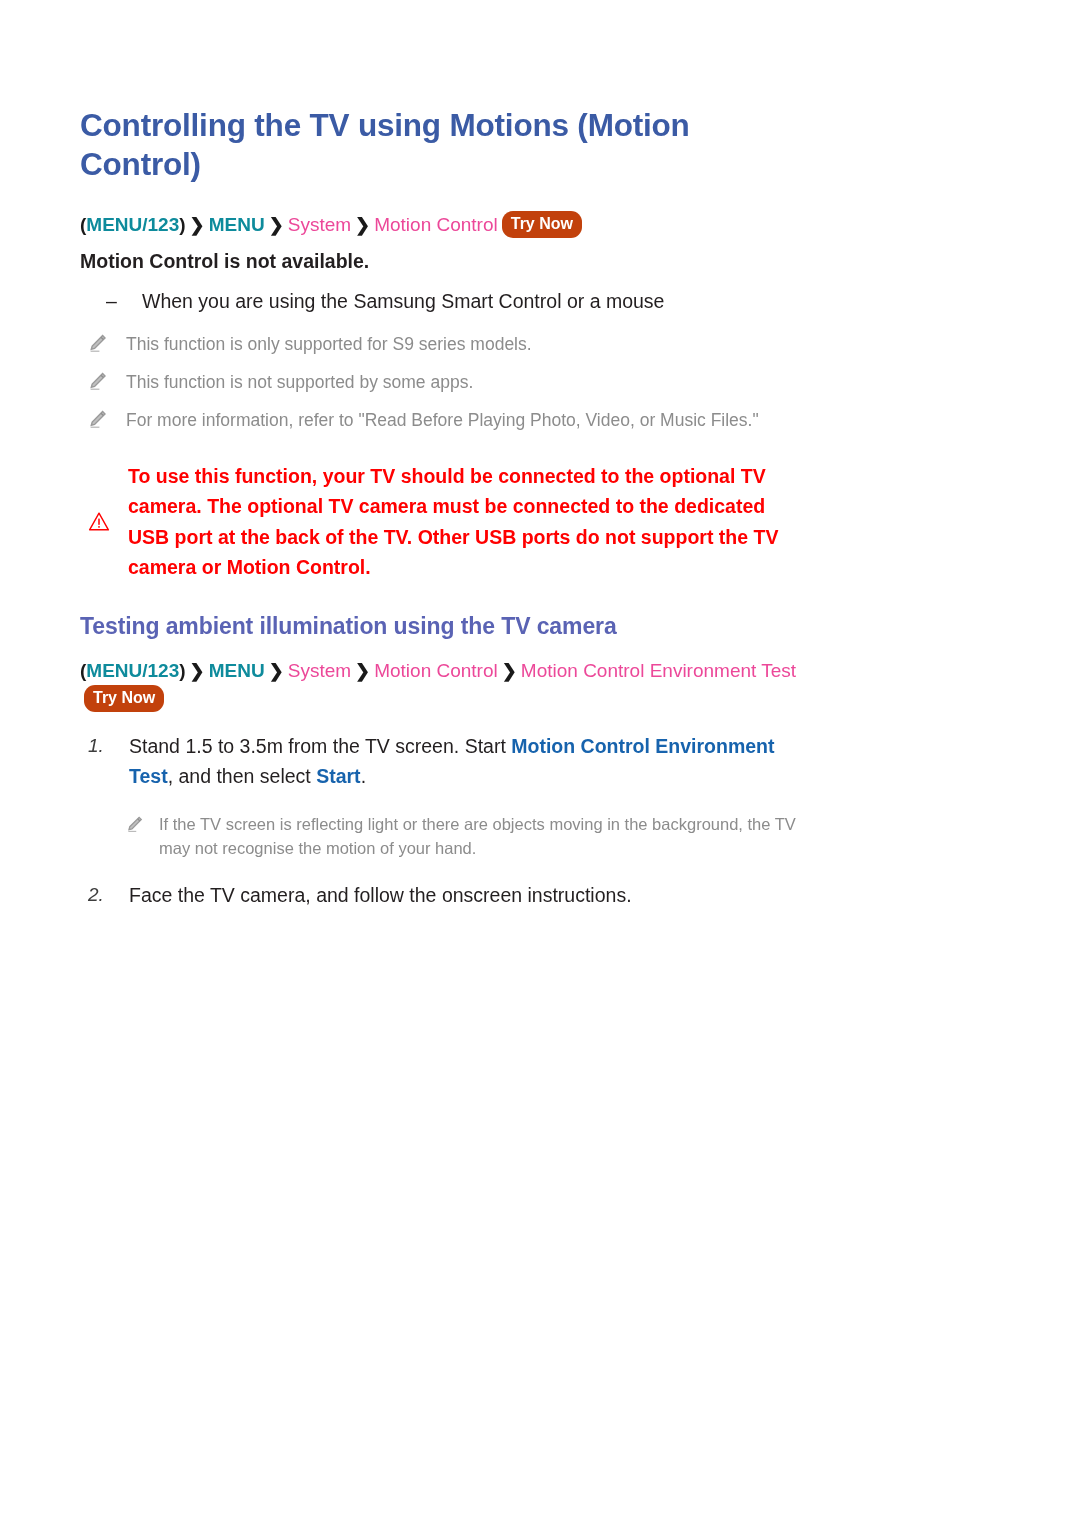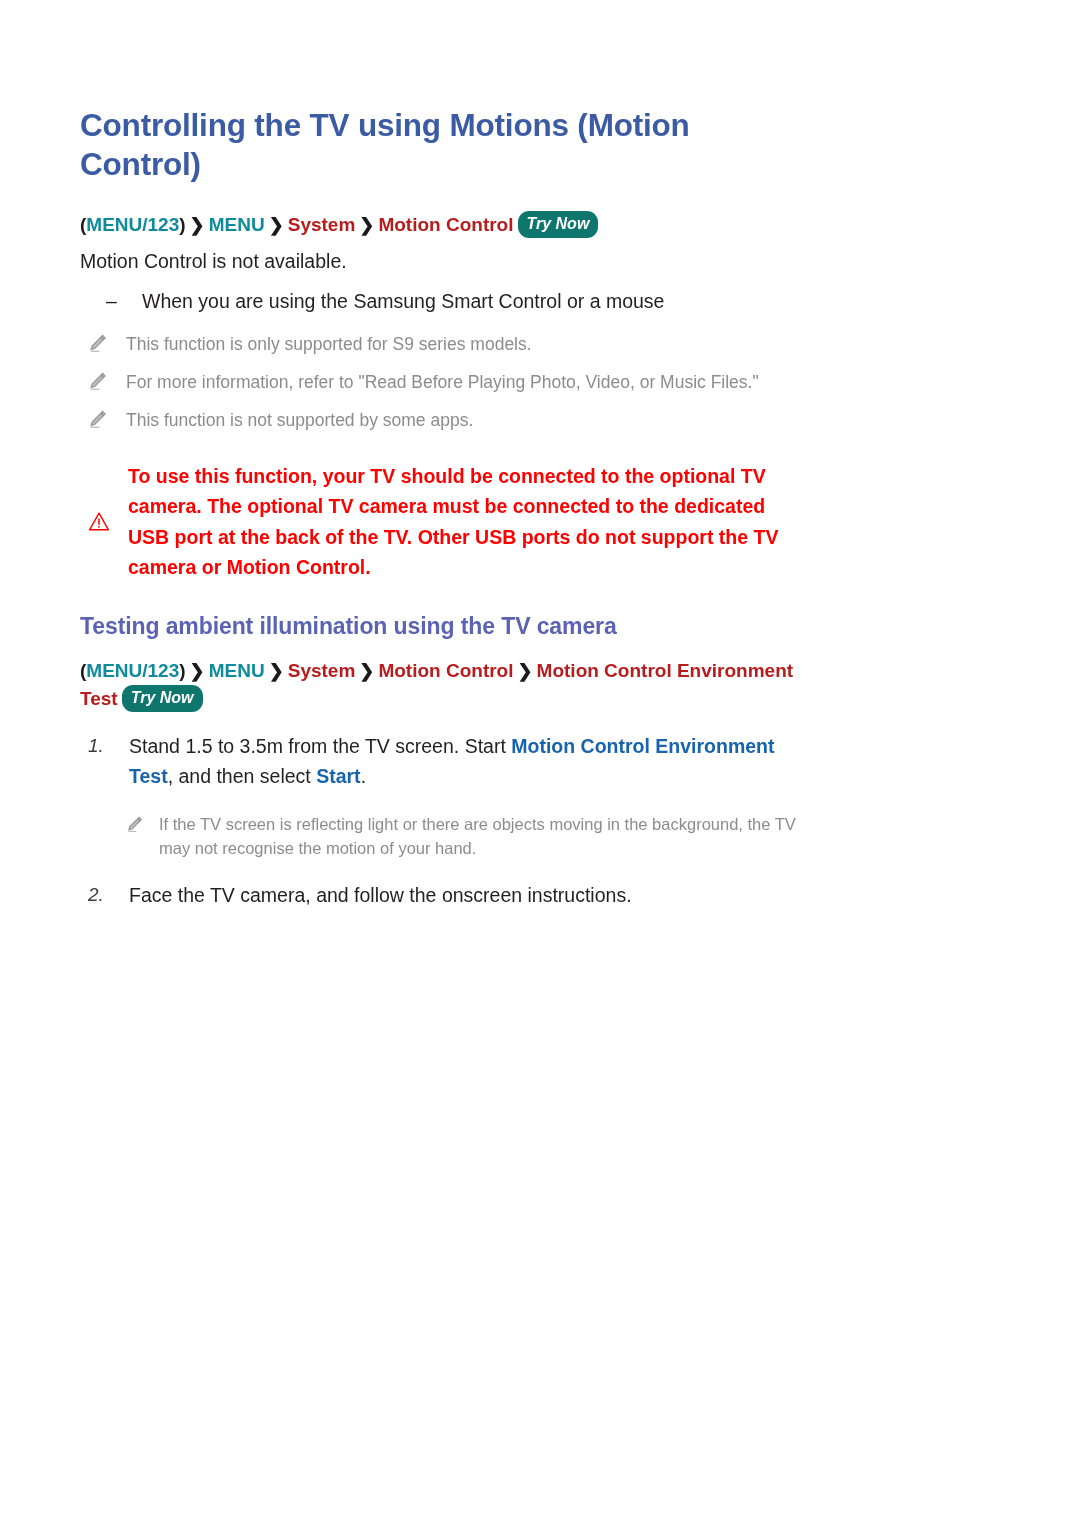--- a/index.html
+++ b/index.html
@@ -44,49 +44,48 @@
   
   .breadcrumb {
     font-size: 19px;
     line-height: 1.5;
     font-weight: bold;
     color: #1a1a1a;
     margin: 0 0 8px 0;
   }
   .breadcrumb .paren { color: #1a1a1a; font-weight: bold; }
   .bc-teal { color: #0e8b9c; font-weight: bold; }
-  .bc-blue { color: #b91c1c; font-weight: bold; }
+  .bc-blue { color: #ec4899; font-weight: normal; }
   .bc-chevron {
     color: #1a1a1a;
     font-weight: bold;
     font-size: 18px;
     padding: 0 4px;
   }
   .trynow {
     display: inline-block;
-    background: #0f766e;
+    background: #c2410c;
     color: #ffffff;
     font-size: 16px;
     font-weight: bold;
     line-height: 1;
     padding: 5px 9px 6px 9px;
     border-radius: 11px;
     vertical-align: 2px;
     margin-left: 4px;
     white-space: nowrap;
-    font-style: italic;
   }
 
   
   p.body-line {
     font-size: 19.5px;
     line-height: 1.52;
     color: #231f20;
     margin: 0 0 10px 0;
-    font-weight: normal;
+    font-weight: bold;
   }
   .link-blue { color: #1763ad; font-weight: bold; }
 
   
   .dash-item {
     display: flex;
     font-size: 19.5px;
     line-height: 1.52;
     color: #231f20;
     margin: 0 0 14px 0;
@@ -203,34 +202,34 @@
   <div class="note-item">
     <span class="note-icon">
       <svg width="20" height="20" viewBox="0 0 20 20" aria-hidden="true">
         <g fill="none" stroke="#a8a8a8" stroke-width="1.4">
           <path d="M14.6 2.6 L17.0 5.0 L6.6 15.4 L3.3 16.3 L4.2 13.0 Z" fill="#bfbfbf" stroke="#9a9a9a"></path>
           <path d="M13.0 4.2 L15.4 6.6" stroke="#8f8f8f"></path>
         </g>
         <path d="M2.6 18.2 H11.4" stroke="#b5b5b5" stroke-width="1.2" fill="none"></path>
       </svg>
     </span>
+    <span class="note-text">This function is not supported by some apps.</span>
+  </div>
+
+  <div class="note-item">
+    <span class="note-icon">
+      <svg width="20" height="20" viewBox="0 0 20 20" aria-hidden="true">
+        <g fill="none" stroke="#a8a8a8" stroke-width="1.4">
+          <path d="M14.6 2.6 L17.0 5.0 L6.6 15.4 L3.3 16.3 L4.2 13.0 Z" fill="#bfbfbf" stroke="#9a9a9a"></path>
+          <path d="M13.0 4.2 L15.4 6.6" stroke="#8f8f8f"></path>
+        </g>
+        <path d="M2.6 18.2 H11.4" stroke="#b5b5b5" stroke-width="1.2" fill="none"></path>
+      </svg>
+    </span>
     <span class="note-text">For more information, refer to "Read Before Playing Photo, Video, or Music Files."</span>
-  </div>
-
-  <div class="note-item">
-    <span class="note-icon">
-      <svg width="20" height="20" viewBox="0 0 20 20" aria-hidden="true">
-        <g fill="none" stroke="#a8a8a8" stroke-width="1.4">
-          <path d="M14.6 2.6 L17.0 5.0 L6.6 15.4 L3.3 16.3 L4.2 13.0 Z" fill="#bfbfbf" stroke="#9a9a9a"></path>
-          <path d="M13.0 4.2 L15.4 6.6" stroke="#8f8f8f"></path>
-        </g>
-        <path d="M2.6 18.2 H11.4" stroke="#b5b5b5" stroke-width="1.2" fill="none"></path>
-      </svg>
-    </span>
-    <span class="note-text">This function is not supported by some apps.</span>
   </div>
 
   <div class="warn-item">
     <span class="warn-icon">
       <svg width="22" height="22" viewBox="0 0 22 22" aria-hidden="true">
         <path d="M11 2.2 L20.4 18.8 H1.6 Z" fill="none" stroke="#ff0000" stroke-width="1.4" stroke-linejoin="round"></path>
         <rect x="10.25" y="7.6" width="1.5" height="6.2" fill="#ff0000"></rect>
         <rect x="10.25" y="15.1" width="1.5" height="1.6" fill="#ff0000"></rect>
       </svg>
     </span>

